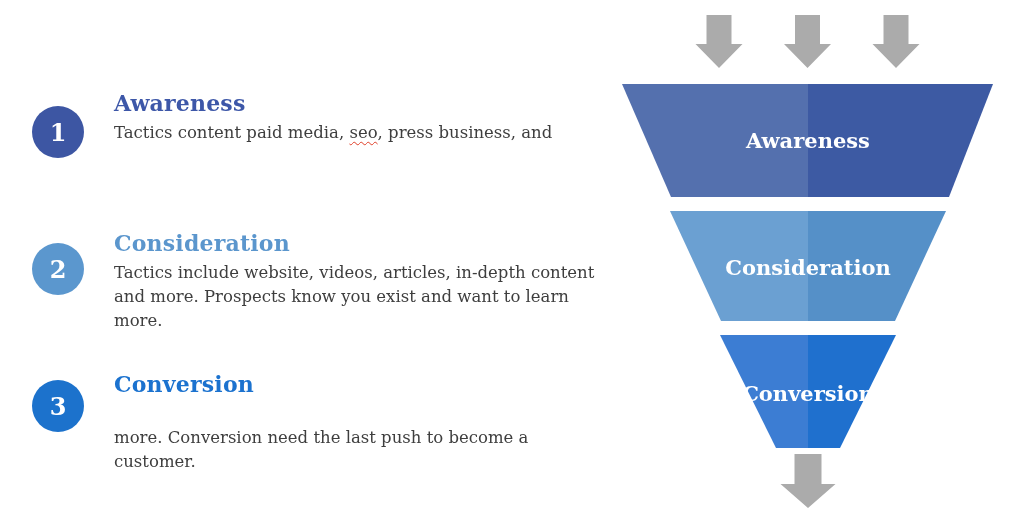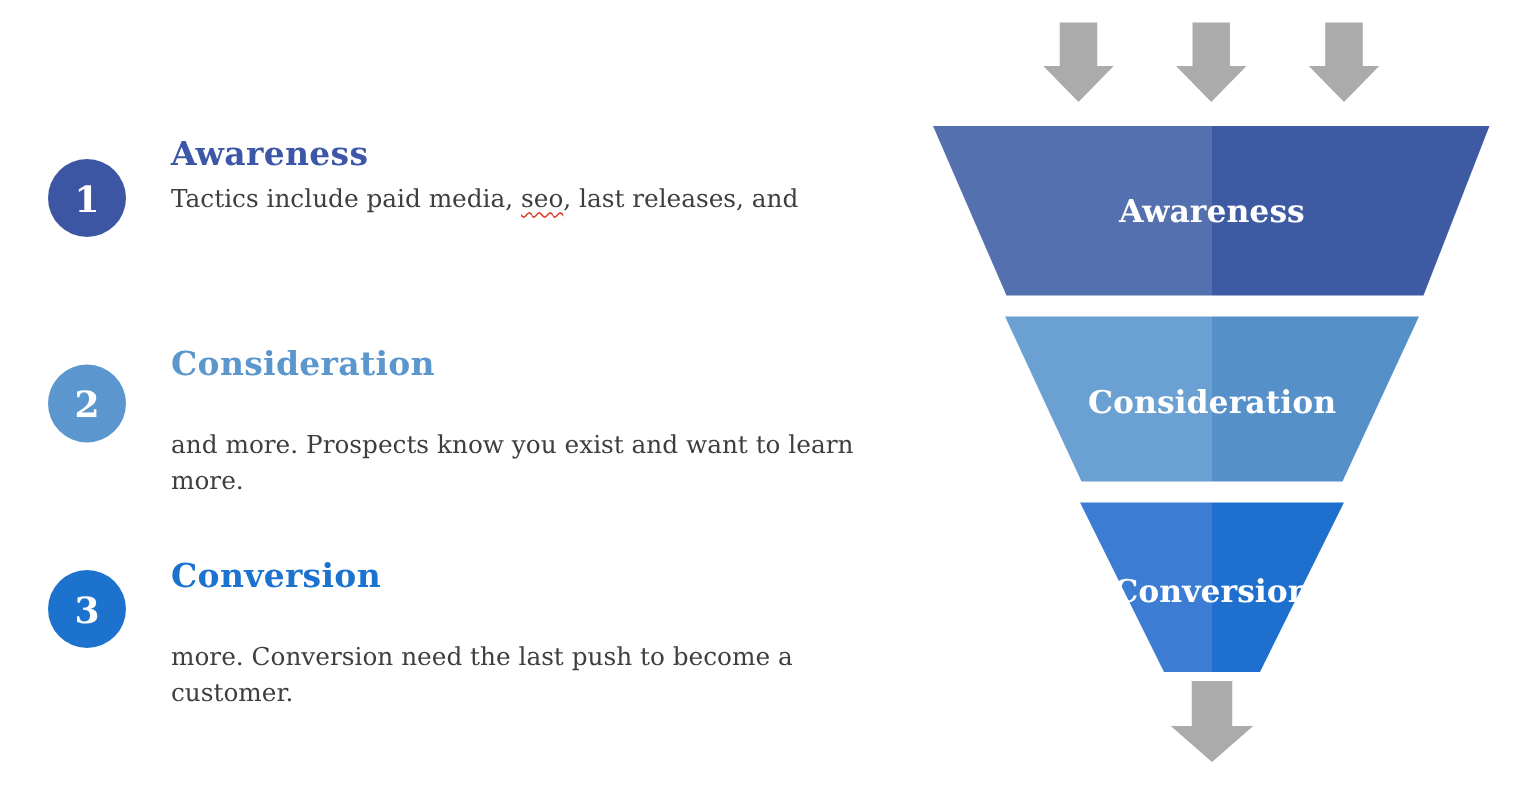--- a/index.html
+++ b/index.html
@@ -32,29 +32,29 @@
 </style>
 </head>
 <body>
 
 <div class="canvas">
 
   <section class="step step-1">
     <div class="circle" style="background-color: rgb(61, 86, 163);">1</div>
     <div class="step-text">
       <h2 class="step-title" style="color: rgb(61, 87, 168);">Awareness</h2>
-      <p class="step-body"><span>Tactics include paid media, </span><span class="misspelled" style="text-decoration-color: rgb(224, 64, 42);">seo</span><span>, last releases, and</span><br></p>
+      <p class="step-body"><span>Tactics content paid media, </span><span class="misspelled" style="text-decoration-color: rgb(224, 64, 42);">seo</span><span>, press business, and</span><br></p>
     </div>
   </section>
 
   <section class="step step-2">
     <div class="circle" style="background-color: rgb(91, 151, 206);">2</div>
     <div class="step-text">
       <h2 class="step-title" style="color: rgb(91, 150, 205);">Consideration</h2>
-      <p class="step-body"><br><span>and more. Prospects know you exist and want to learn more.</span></p>
+      <p class="step-body"><span>Tactics include website, videos, articles, in-depth content</span><br><span>and more. Prospects know you exist and want to learn more.</span></p>
     </div>
   </section>
 
   <section class="step step-3">
     <div class="circle" style="background-color: rgb(28, 114, 204);">3</div>
     <div class="step-text">
       <h2 class="step-title" style="color: rgb(27, 114, 207);">Conversion</h2>
       <p class="step-body"><br><span>more. Conversion need the last push to become a customer.</span></p>
     </div>
   </section>

